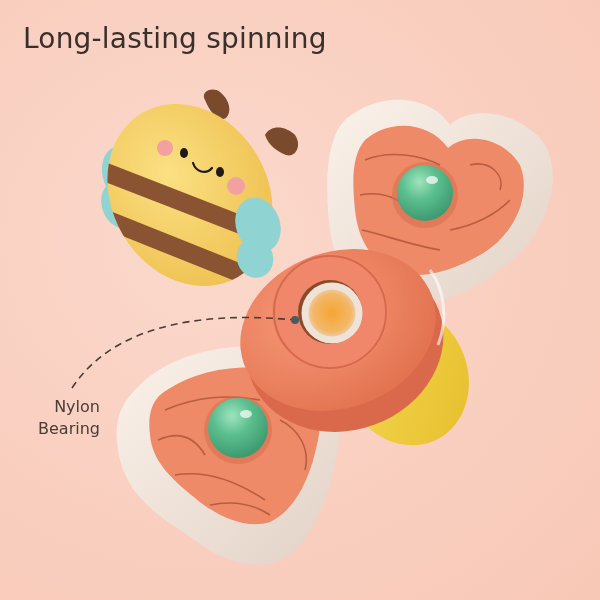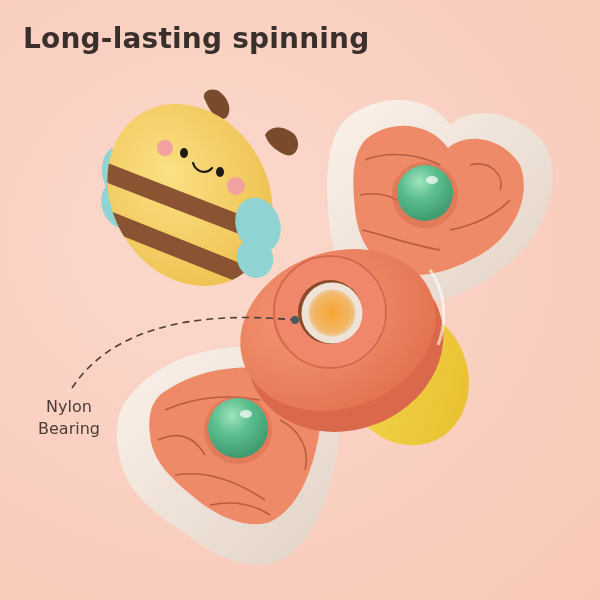--- a/index.html
+++ b/index.html
@@ -4,27 +4,27 @@
 <style>
   html, body { margin: 0; padding: 0; }
   body { width: 600px; height: 600px; overflow: hidden; }
   .canvas {
     position: relative; width: 600px; height: 600px;
     background: radial-gradient(ellipse at 35% 40%, #fbd9cc 0%, #f9cfc0 55%, #f8c8b6 100%);
     font-family: "DejaVu Sans", sans-serif;
   }
   .headline {
     position: absolute; left: 23px; top: 22px;
-    color: #3a302b; font-weight: bold; font-size: 28px; line-height: 34px;
+    color: #3a302b; font-weight: normal; font-size: 28px; line-height: 34px;
     letter-spacing: 0.2px;
   }
   .headline span { display: block; }
   .callout-label {
     position: absolute; left: 38px; top: 396px;
-    color: #4a3c36; font-size: 16px; line-height: 22px; text-align: center;
+    color: #4a3c36; font-size: 16px; line-height: 22px; text-align: right;
   }
   .callout-label span { display: block; }
   svg.art { position: absolute; left: 0; top: 0; }
 </style>
 </head>
 <body>
 
 <div class="canvas">
 
   <svg class="art" width="600" height="600" viewBox="0 0 600 600">

